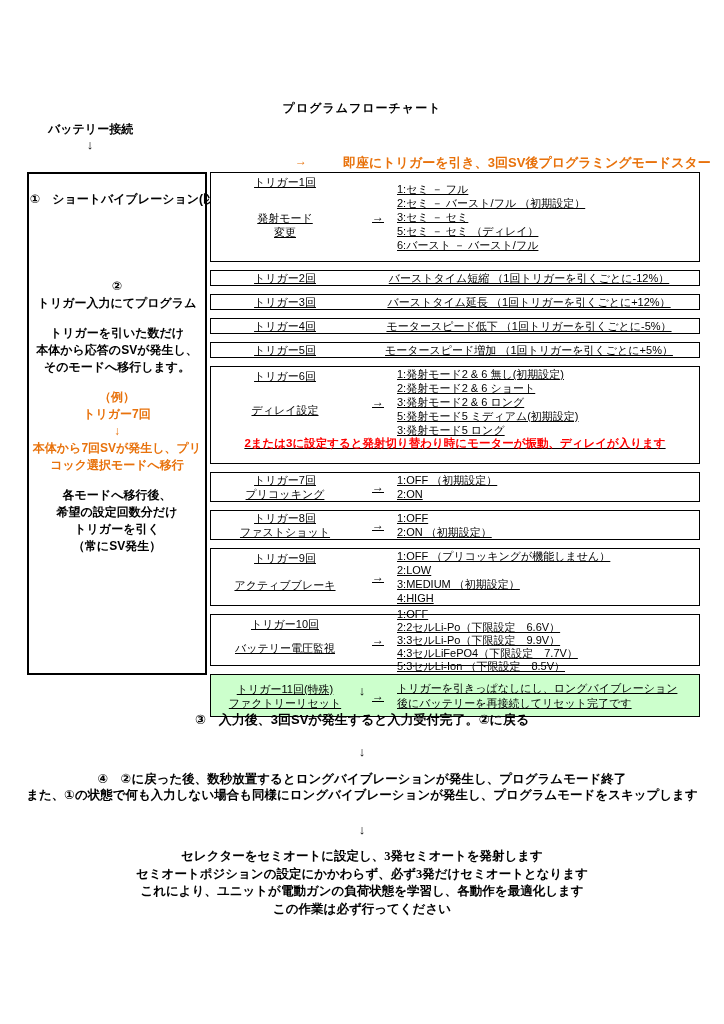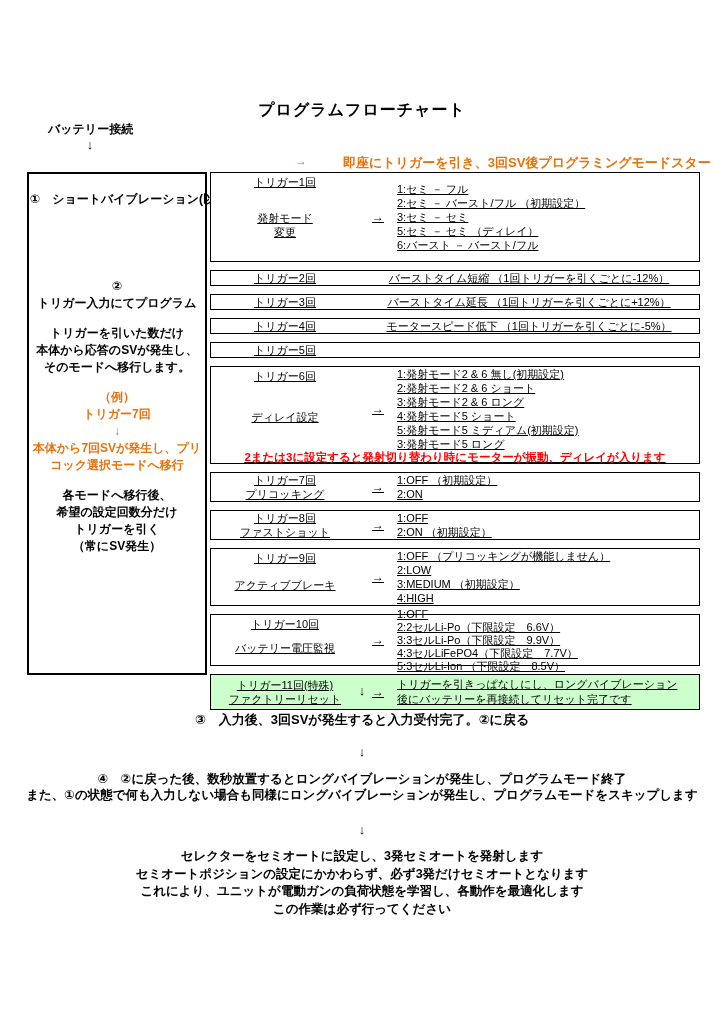--- a/index.html
+++ b/index.html
@@ -5,57 +5,57 @@
   html,body{margin:0;padding:0;background:#fff;}
   .page{position:relative;width:724px;height:1024px;background:#fff;overflow:hidden;
         font-family:"Liberation Sans","DejaVu Sans",sans-serif;color:#000;}
   .abs{position:absolute;}
   .b{font-weight:bold;}
   .ctr{left:0;width:724px;text-align:center;}
   .orange{color:#E8720C;}
   .red{color:#FF0000;}
 
   
-  .title{top:100px;font-size:16px;letter-spacing:1px;}
+  .title{top:100px;font-size:12px;letter-spacing:1px;}
   .battery{left:48px;top:121px;font-size:12px;}
   .bat-arrow{left:60px;top:137px;width:60px;text-align:center;font-size:13px;}
   .step1-label{left:30px;top:154px;font-size:12px;margin-top:37px;}
   .step1-arrow{left:295px;top:154px;font-size:12px;}
   .step1-note{left:343px;top:154px;font-size:13px;}
 
   
   .tbl-left{left:27px;top:172px;width:180px;height:503px;border:2px solid #000;box-sizing:border-box;
             text-align:center;font-weight:bold;font-size:12px;line-height:17px;padding-top:104px;}
   .blk{margin-bottom:13px;}
 
   
   .tbl-rows{left:210px;top:172px;width:490px;display:flex;flex-direction:column;gap:8px;text-decoration:underline;}
   .trow{border:1.5px solid #000;box-sizing:border-box;display:flex;font-size:11px;background:#fff;flex:none;}
   .h90{height:90px;} .h16{height:16px;} .h98{height:98px;} .h30{height:30px;}
-  .h58{height:58px;} .h68{height:52px;} .h45{height:36px;}
+  .h58{height:58px;} .h68{height:52px;} .h45{height:43px;}
   .simple{align-items:center;}
   .lbl{width:148px;text-align:center;display:flex;flex-direction:column;justify-content:center;line-height:14px;}
   .lbl.toplbl{justify-content:flex-start;padding-top:2px;}
   .lbl .mid{flex:1;display:flex;flex-direction:column;justify-content:center;}
   .arr{width:38px;display:flex;align-items:center;justify-content:center;font-size:12px;}
   .opts{flex:1;display:flex;flex-direction:column;justify-content:center;line-height:14px;}
   .opts.lh13{line-height:13px;} .opts.lh15{line-height:15px;}
   .desc{flex:1;text-align:center;}
   .colrow{flex-direction:column;}
   .rowmain{display:flex;flex:1;}
   .rownote{text-align:center;font-weight:bold;font-size:11.5px;line-height:13px;padding-bottom:13px;}
   .green{background:#CCFFCC;}
 
   
   .flow-arrow1{top:683px;font-size:13px;}
   .step3{top:711px;font-size:13px;}
   .flow-arrow2{top:744px;font-size:13px;}
   .step4{top:771px;font-size:12.5px;line-height:16px;}
   .flow-arrow3{top:822px;font-size:13px;}
-  .final{top:848px;font-size:12.5px;line-height:17.5px;}
+  .final{top:848px;font-size:12.5px;line-height:17.5px;font-family:Liberation Serif, serif;}
 </style>
 </head>
 <body>
 
 <div class="page">
 
   <div class="abs ctr b title">プログラムフローチャート</div>
   <div class="abs b battery">バッテリー接続</div>
   <div class="abs b bat-arrow">↓</div>
   <div class="abs b step1-label">①　ショートバイブレーション(以下SV)</div>
@@ -114,36 +114,36 @@
     <div class="trow h16 simple">
       <div class="lbl">トリガー3回</div>
       <div class="desc">バーストタイム延長 （1回トリガーを引くごとに+12%）</div>
     </div>
     <div class="trow h16 simple">
       <div class="lbl">トリガー4回</div>
       <div class="desc">モータースピード低下 （1回トリガーを引くごとに-5%）</div>
     </div>
     <div class="trow h16 simple">
       <div class="lbl">トリガー5回</div>
+      <div class="desc">モータースピード増加 （1回トリガーを引くごとに+5%）</div>
     </div>
 
     <div class="trow h98 colrow">
       <div class="rowmain">
         <div class="lbl toplbl">
           <div>トリガー6回</div>
           <div class="mid">
             <div>ディレイ設定</div>
           </div>
         </div>
         <div class="arr">→</div>
         <div class="opts">
           <div>1:発射モード2 &amp; 6 無し(初期設定)</div>
           <div>2:発射モード2 &amp; 6 ショート</div>
           <div>3:発射モード2 &amp; 6 ロング</div>
-          <div>4:発射モード5 ショート</div>
           <div>5:発射モード5 ミディアム(初期設定)</div>
           <div>3:発射モード5 ロング</div>
         </div>
       </div>
       <div class="rownote red">2または3に設定すると発射切り替わり時にモーターが振動、ディレイが入ります</div>
     </div>
 
     <div class="trow h30">
       <div class="lbl">
         <div>トリガー7回</div>

